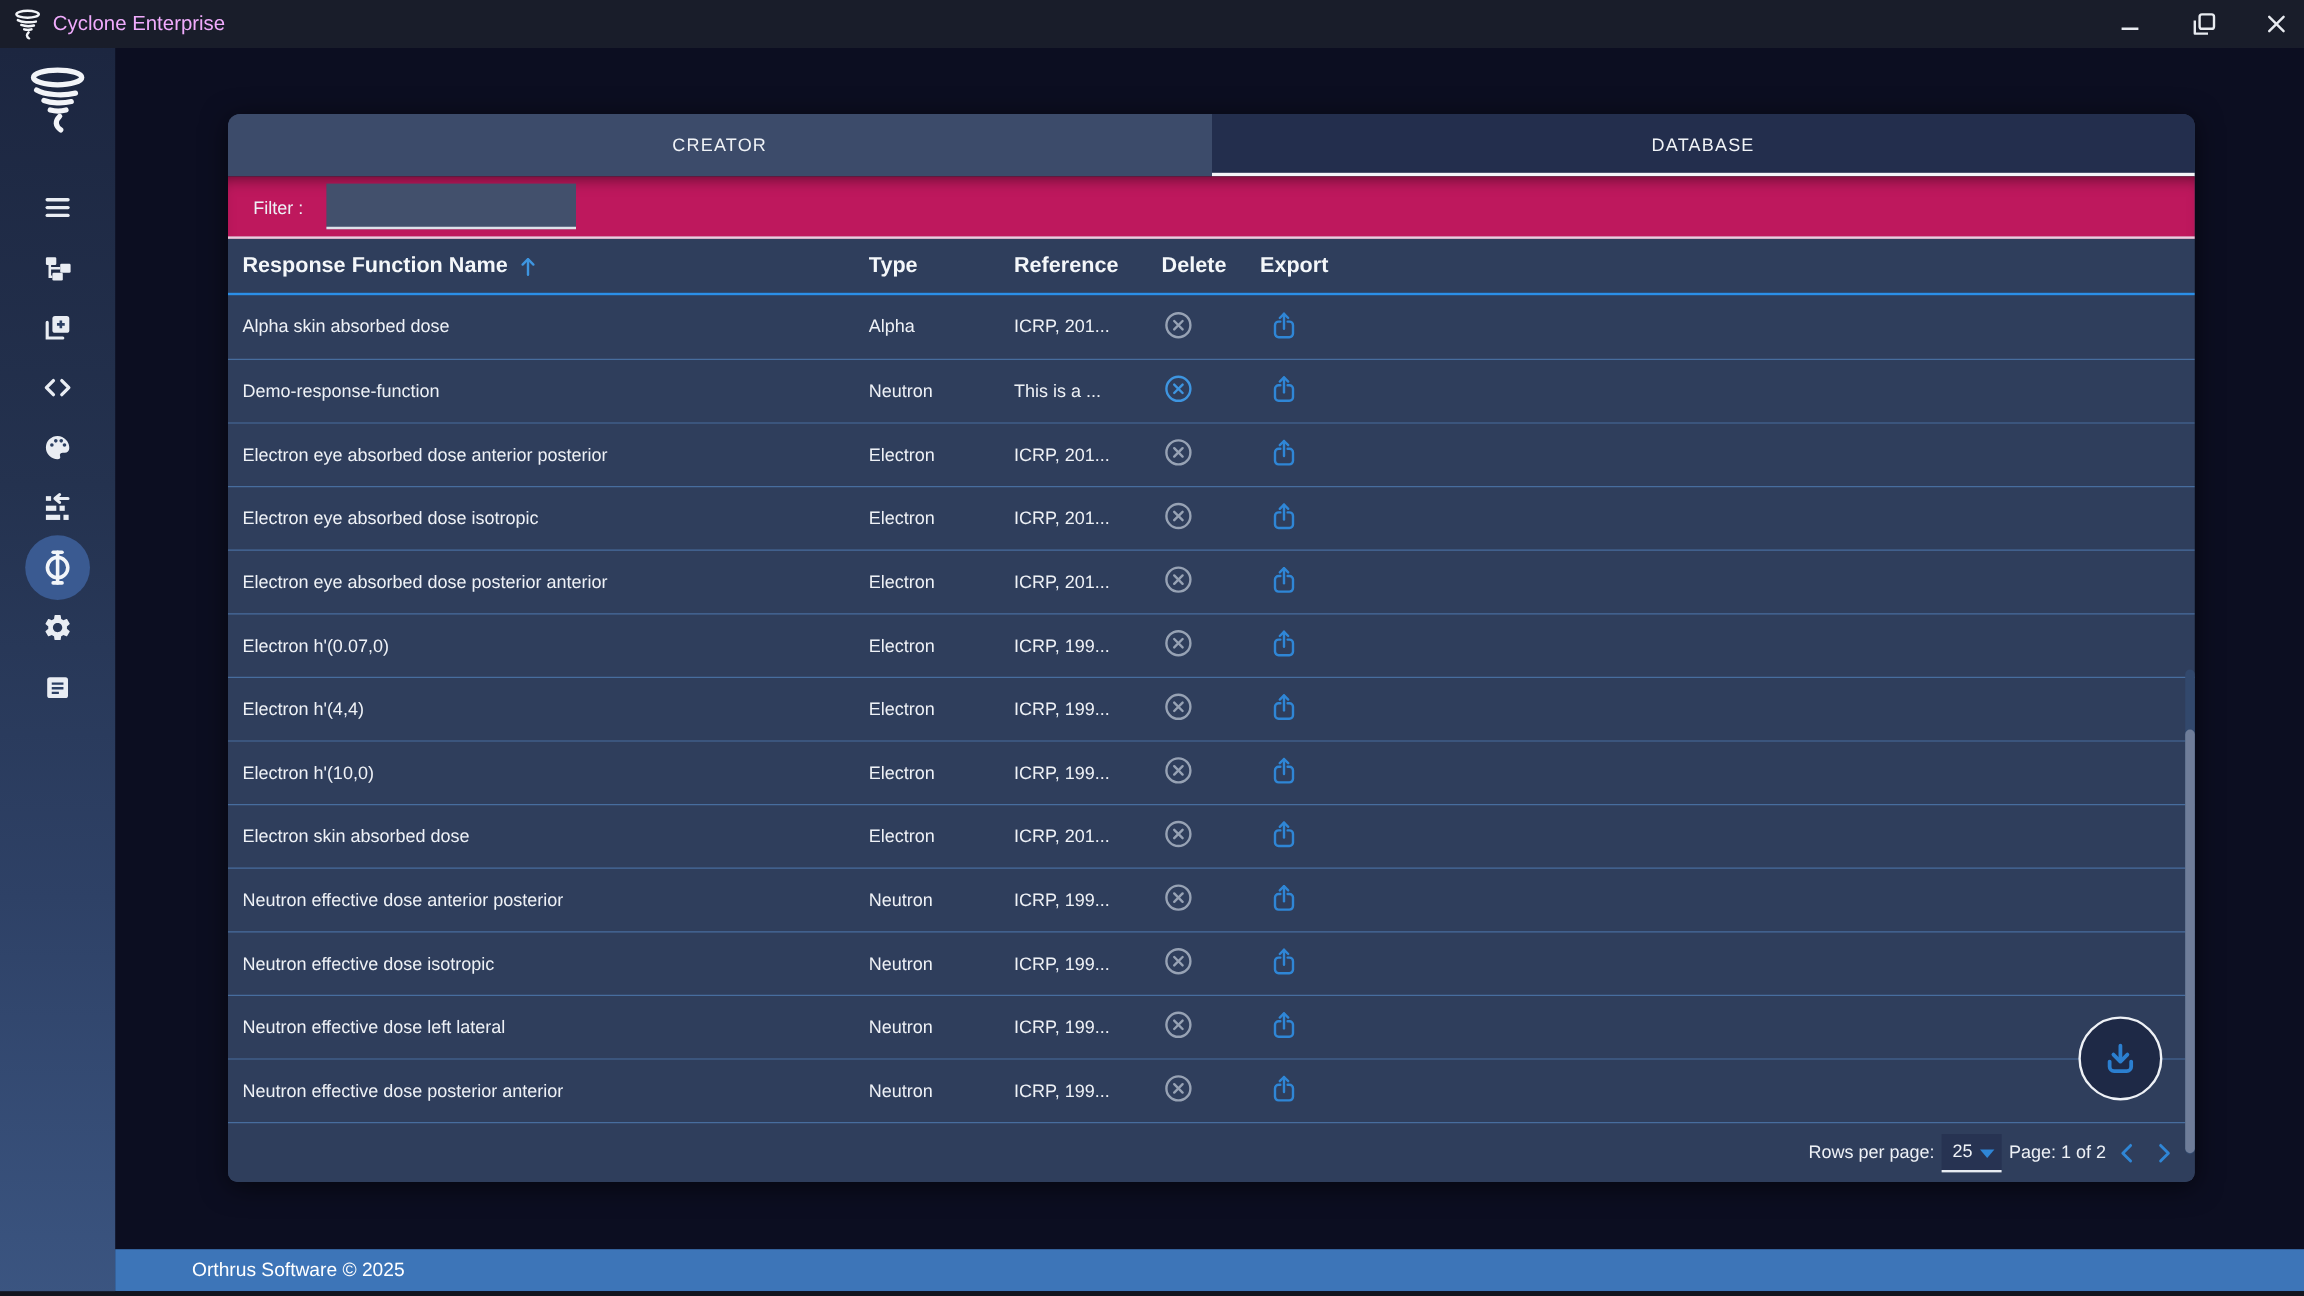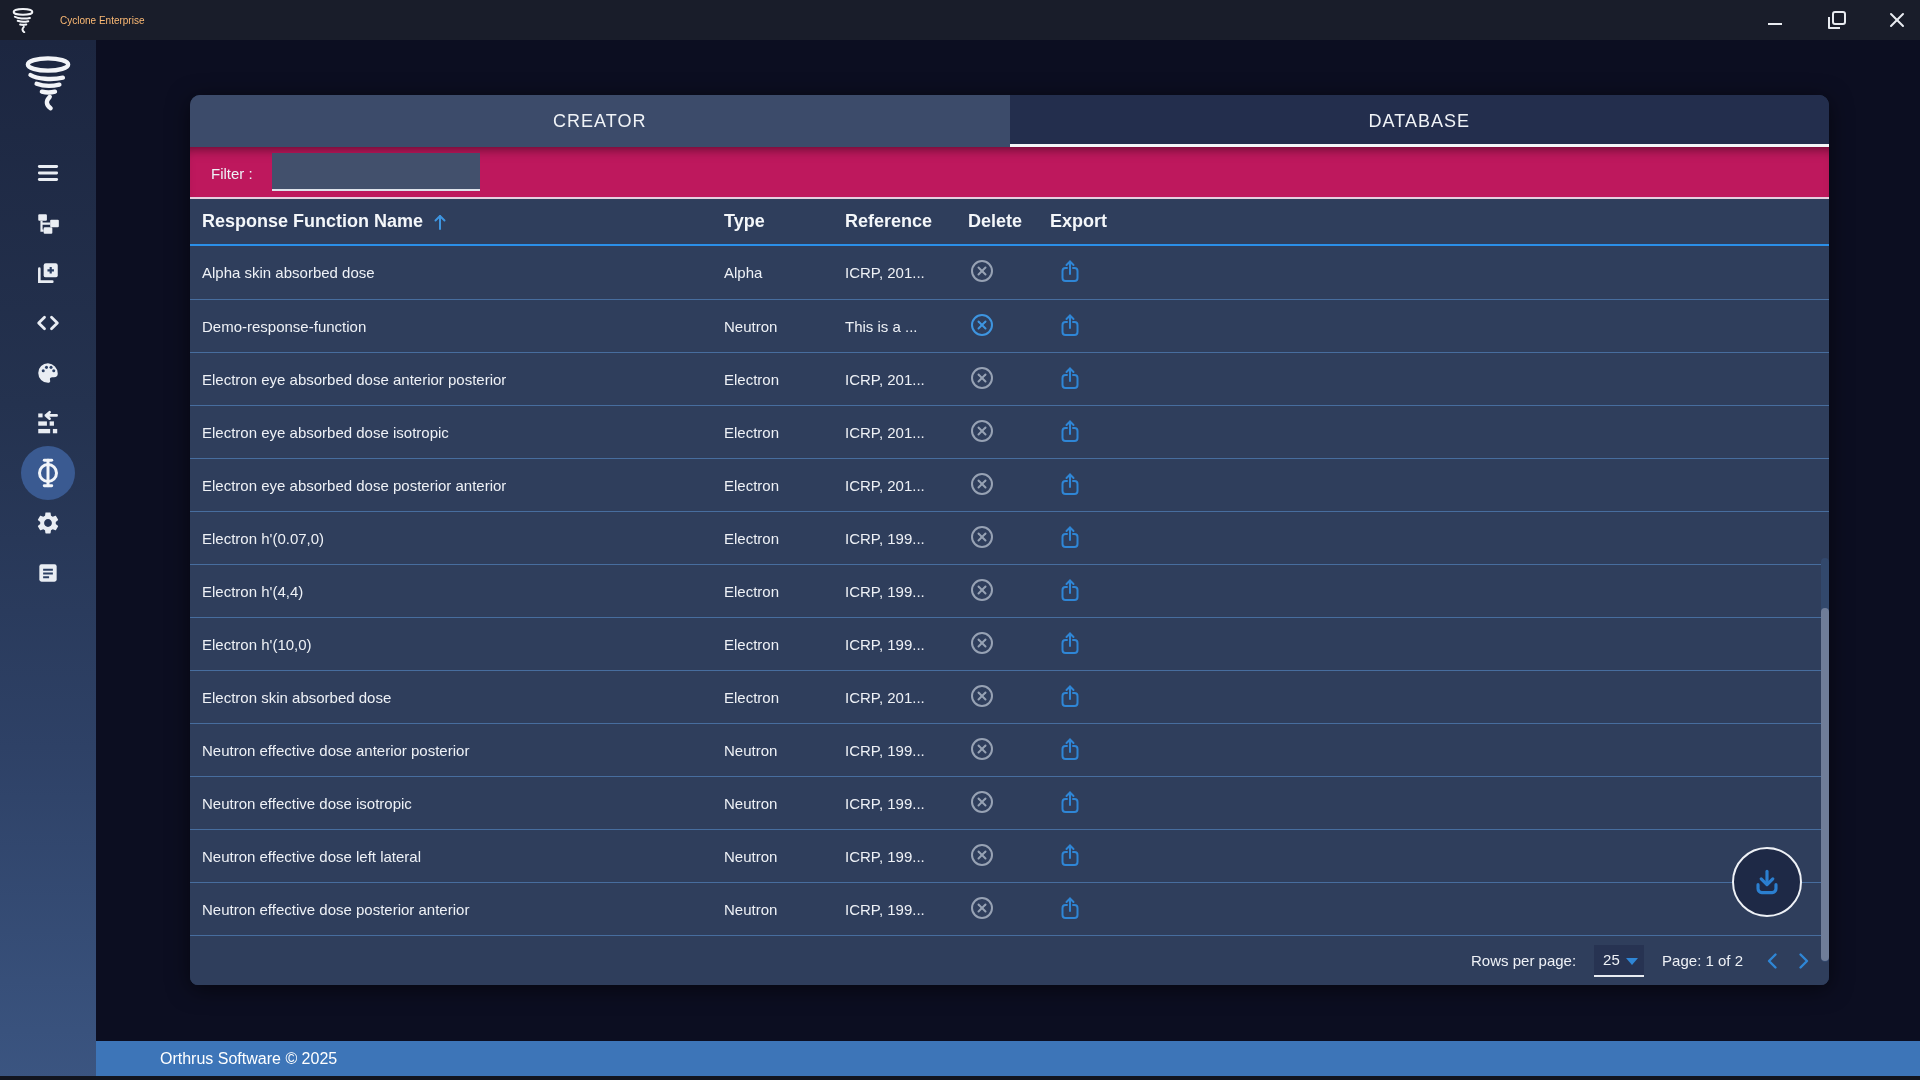--- a/index.html
+++ b/index.html
@@ -3,21 +3,21 @@
 <meta charset="utf-8">
 <style>
   * { margin:0; padding:0; box-sizing:border-box; }
   html,body { width:1920px; height:1080px; overflow:hidden; background:#0c0e21;
               font-family:"Liberation Sans","DejaVu Sans",sans-serif; color:#eef1f6; }
 
   
   .titlebar { position:absolute; left:0; top:0; width:1920px; height:40px;
               background:#191d2a; display:flex; align-items:center; z-index:50; }
   .titlebar .logo { width:26px; height:26px; margin-left:10px; }
-  .titlebar .app-title { margin-left:24px; font-size:10px; color:#fdba74; }
+  .titlebar .app-title { margin-left:8px; font-size:17px; color:#f0abfc; }
   .win-controls { position:absolute; right:0; top:0; height:40px; display:flex; align-items:center; }
   .win-btn { width:46px; height:40px; display:flex; align-items:center; justify-content:center; cursor:default; }
   .win-btn svg { display:block; }
 
   
   .sidebar { position:absolute; left:0; top:40px; width:96px; height:1040px;
              background:linear-gradient(180deg,#1c2640 0%,#24324f 35%,#2e4166 68%,#3b5581 100%);
              display:flex; flex-direction:column; align-items:center; z-index:40; }
   .side-logo { width:56px; height:60px; margin-top:12px; }
   .side-icons { display:flex; flex-direction:column; align-items:center; margin-top:36px; }
@@ -25,21 +25,21 @@
   .side-item.active::before { content:""; position:absolute; width:54px; height:54px; border-radius:50%;
                               background:#3a5a91; left:0; top:-2px; }
   .side-item svg { position:relative; z-index:2; display:block; }
 
   
   .panel { position:absolute; left:190px; top:95px; width:1639px; height:890px;
            background:#2f3e5c; border-radius:10px 10px 8px 8px; overflow:hidden;
            box-shadow:0 4px 22px rgba(0,0,0,0.55); z-index:10; }
   .tabs { display:flex; height:52px; }
   .tab { flex:1; display:flex; align-items:center; justify-content:center;
-         font-size:18px; letter-spacing:1px; color:#f0f3f7; cursor:pointer; position:relative; }
+         font-size:15px; letter-spacing:1px; color:#f0f3f7; cursor:pointer; position:relative; }
   .tab.creator { background:#3c4b6a; }
   .tab.database { background:#232e4d; }
   .tab.active::after { content:""; position:absolute; left:0; bottom:0; width:100%; height:3px; background:#f4f6f8; }
 
   .filter-row { height:52px; background:#be185d; position:relative;
                 box-shadow:inset 0 10px 12px -8px rgba(0,0,0,0.5);
                 display:flex; align-items:center; }
   .filter-label { margin-left:21px; font-size:15px; color:#eef1f6; }
   .filter-input { position:absolute; left:82px; top:6px; width:208px; height:38px;
                   background:#42506c; border:none; outline:none;
@@ -61,21 +61,21 @@
   .trow + .trow { border-top:1px solid rgba(96,156,224,0.5); }
   .cell-icon { display:flex; align-items:center; }
   .icon-delete { margin-left:10px; cursor:pointer; }
   .icon-export { margin-left:8px; cursor:pointer; }
   .icon-delete svg { stroke:#97a2b4; }
   .icon-delete.enabled svg { stroke:#3e95e0; }
   .icon-export svg { stroke:#2f86d6; }
 
   .pager { position:absolute; left:0; bottom:0; width:100%; height:50px;
            border-top:1px solid rgba(96,156,224,0.5);
-           display:flex; align-items:center; justify-content:flex-end; gap:18px;
+           display:flex; align-items:center; justify-content:flex-end; gap:6px;
            padding-right:14px; font-size:15px; background:#2f3e5c; }
   .rpp-select { position:relative; width:50px; height:32px; background:#273352;
                 border-bottom:2px solid #e7ebf1; display:flex; align-items:center;
                 padding-left:9px; cursor:pointer; }
   .rpp-caret { position:absolute; right:6px; top:13px; width:0; height:0;
                border-left:6px solid transparent; border-right:6px solid transparent;
                border-top:7px solid #2f86d6; }
   .page-chevrons { display:flex; gap:6px; align-items:center; }
   .chev { width:24px; height:24px; display:flex; align-items:center; justify-content:center; cursor:pointer; }
 

